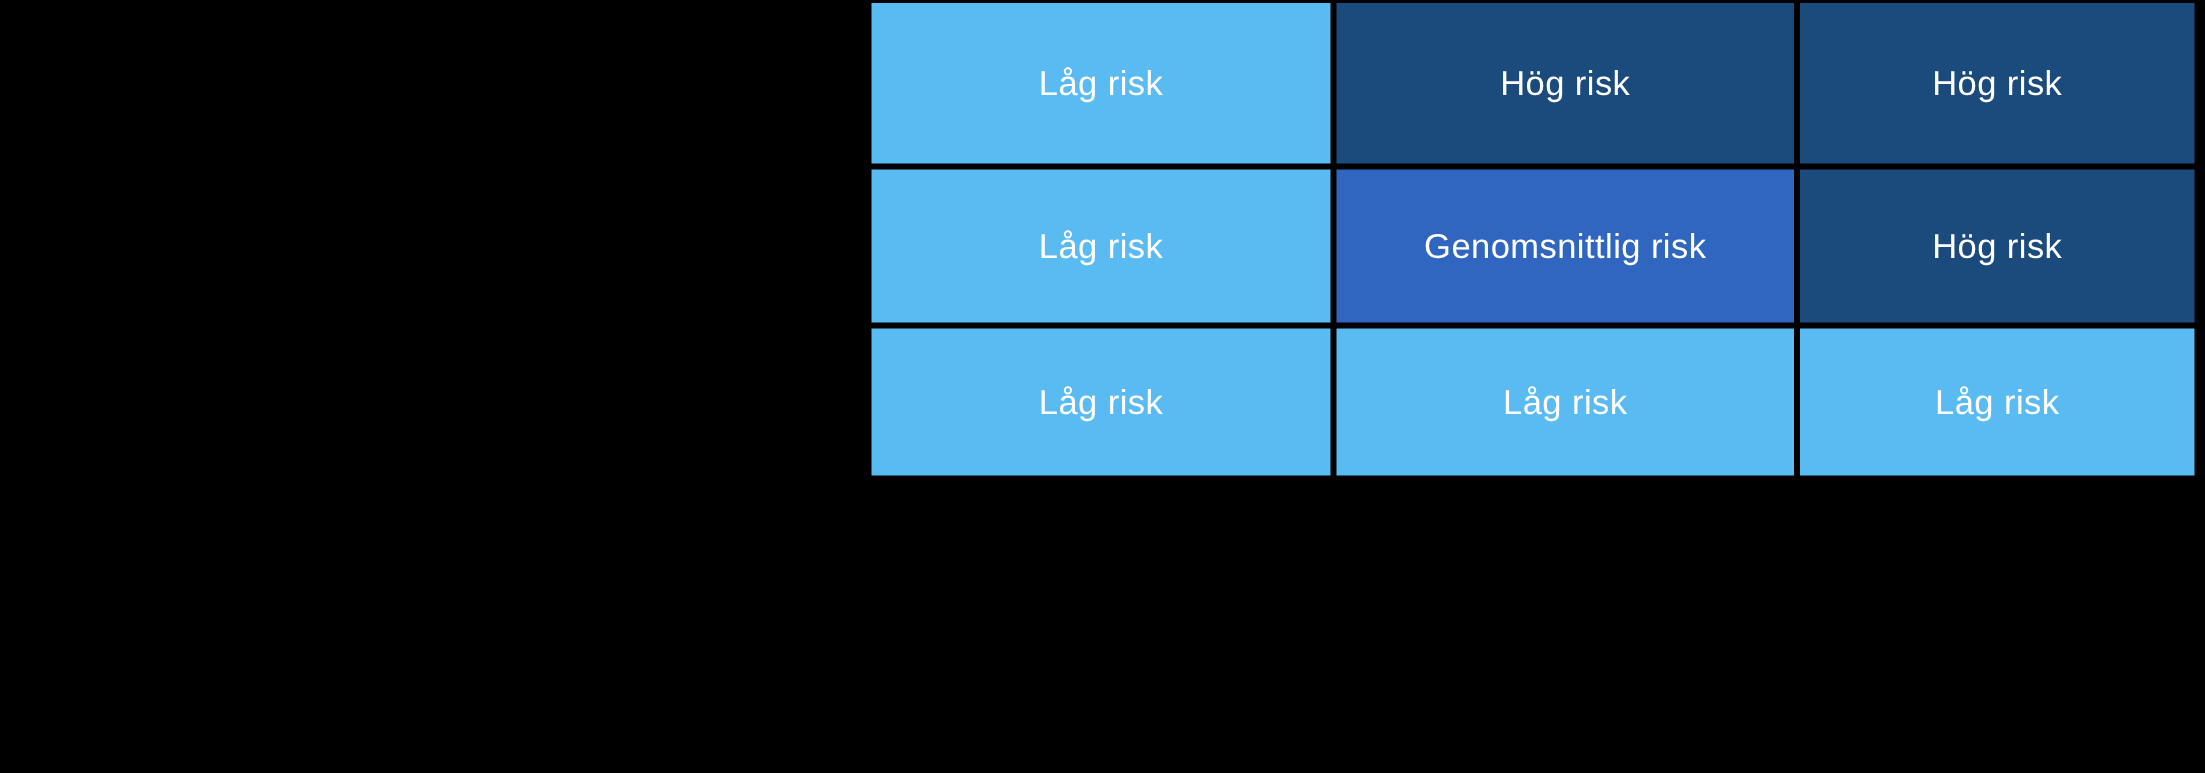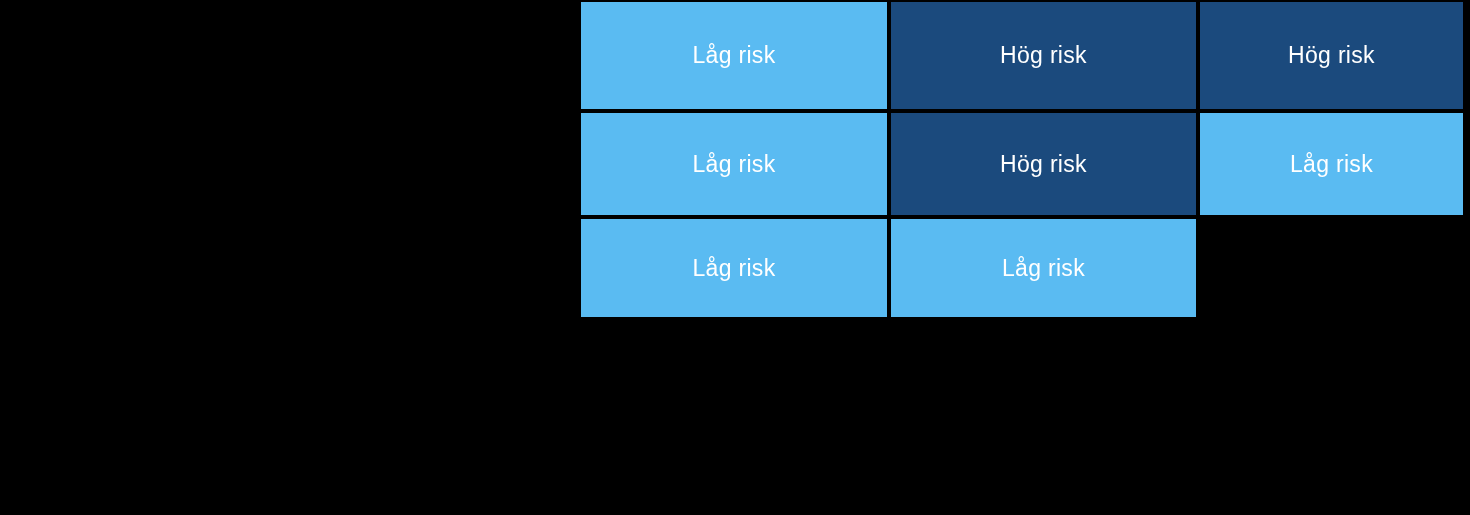--- a/index.html
+++ b/index.html
@@ -50,20 +50,23 @@
   <div class="cell" style="background-color: rgb(27, 74, 125);">
     <span>Hög risk</span>
   </div>
   <div class="cell" style="background-color: rgb(27, 74, 125);">
     <span>Hög risk</span>
   </div>
 
   <div class="cell" style="background-color: rgb(90, 187, 242);">
     <span>Låg risk</span>
   </div>
+  <div class="cell" style="background-color: rgb(48, 101, 192);">
+    <span>Genomsnittlig risk</span>
+  </div>
   <div class="cell" style="background-color: rgb(27, 74, 125);">
     <span>Hög risk</span>
   </div>
 
   <div class="cell" style="background-color: rgb(90, 187, 242);">
     <span>Låg risk</span>
   </div>
   <div class="cell" style="background-color: rgb(90, 187, 242);">
     <span>Låg risk</span>
   </div>

